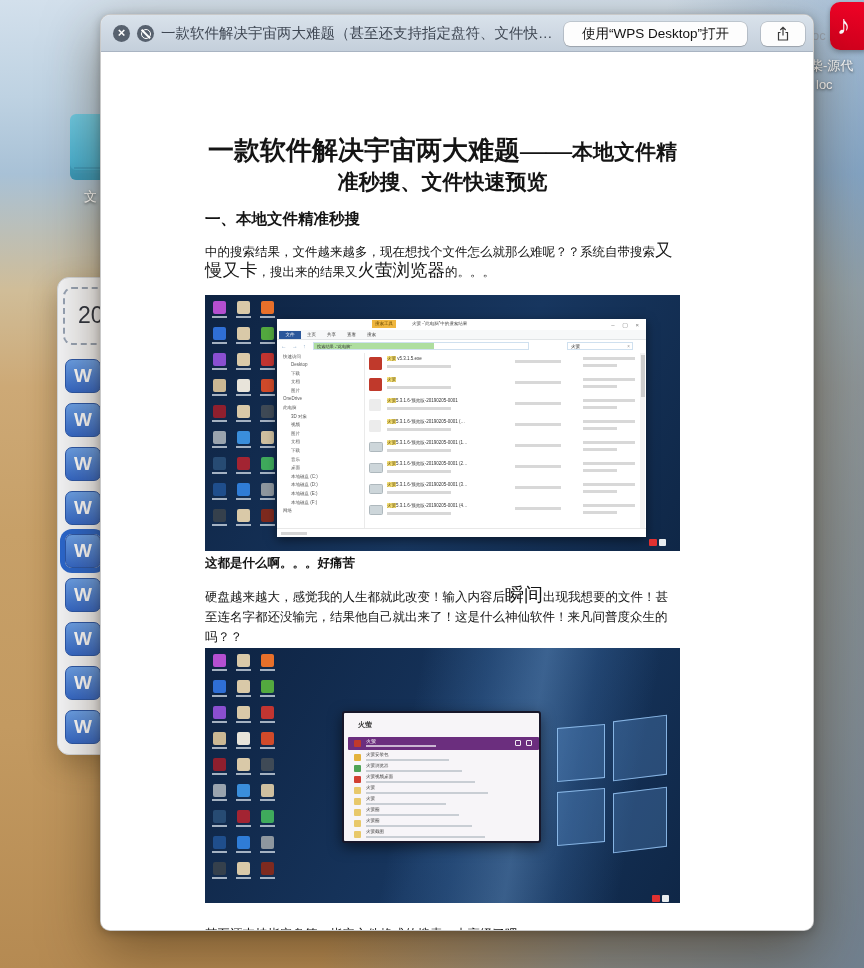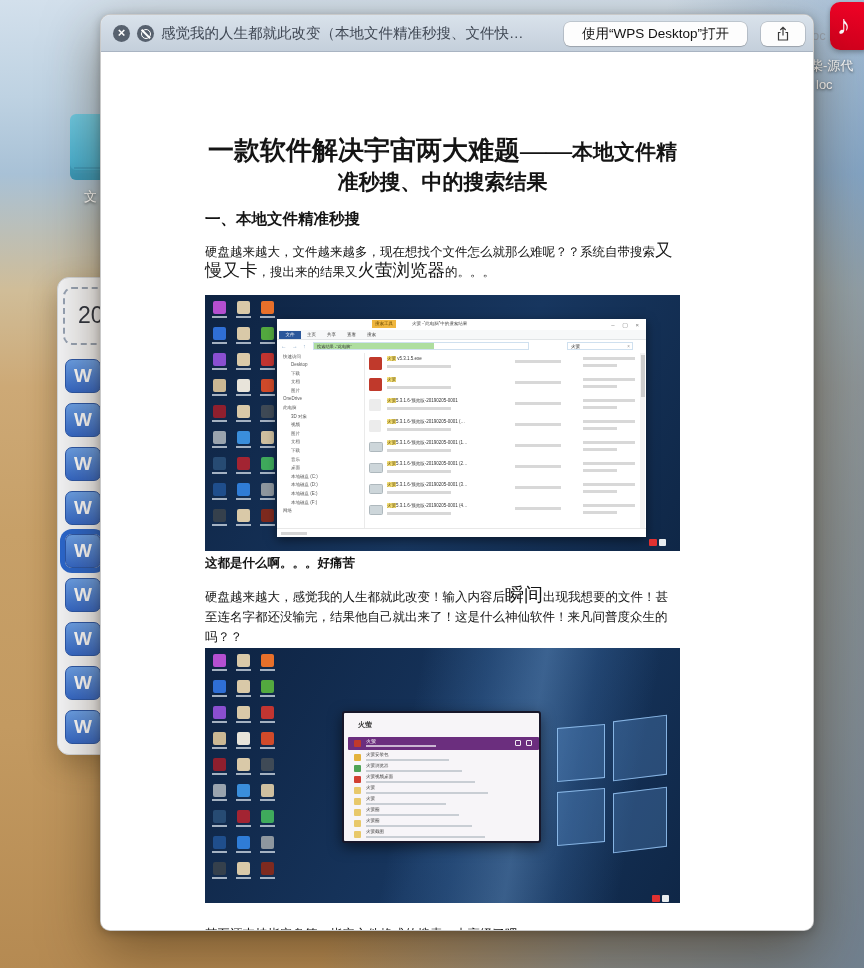--- a/index.html
+++ b/index.html
@@ -154,34 +154,34 @@
         <div class="w-icon" style="top: 344px;">W</div>
         <div class="w-icon" style="top: 388px;">W</div>
         <div class="w-icon" style="top: 432px;">W</div>
       </div>
   </div>
 
   <div class="ql">
     <div class="ql-titlebar">
       <div class="tb-circle tb-close">×</div>
       <div class="tb-circle tb-block"></div>
-      <div class="tb-title">感觉我的人生都就此改变（本地文件精准秒搜、文件快…</div>
+      <div class="tb-title">一款软件解决宇宙两大难题（甚至还支持指定盘符、文件快…</div>
       <div class="tb-btn tb-wps">使用“WPS Desktop”打开</div>
       <div class="tb-btn tb-share">
         <svg width="16" height="16" viewBox="0 0 16 16">
           <path d="M8 1.5 L8 9.5 M5.3 4 L8 1.3 L10.7 4 M5.5 6.5 H3.5 V14 H12.5 V6.5 H10.5" stroke="#3a3a3a" stroke-width="1.2" fill="none"></path>
         </svg>
       </div>
     </div>
 
     <div class="doc">
-      <h1><span class="t-big">一款软件解决宇宙两大难题——</span><span class="t-small">本地文件精</span><span class="t-line2">准秒搜、中的搜索结果</span></h1>
+      <h1><span class="t-big">一款软件解决宇宙两大难题——</span><span class="t-small">本地文件精</span><span class="t-line2">准秒搜、文件快速预览</span></h1>
       <h2>一、本地文件精准秒搜</h2>
 
-      <p><span>硬盘越来越大，文件越来越多，现在想找个文件怎么就那么难呢？？系统自带搜索</span><span class="big">又慢又卡</span><span>，搜出来的结果又</span><span class="big">火萤浏览器</span><span>的。。。</span></p>
+      <p><span>中的搜索结果，文件越来越多，现在想找个文件怎么就那么难呢？？系统自带搜索</span><span class="big">又慢又卡</span><span>，搜出来的结果又</span><span class="big">火萤浏览器</span><span>的。。。</span></p>
 
       <div class="shot shot1" id="shot1">
         <div id="ss1-icons">
             <div class="di-icon" style="left: 8px; top: 6px; background: rgb(180, 79, 208);"></div>
             <div class="di-label" style="left: 7px; top: 21px;"></div>
             <div class="di-icon" style="left: 32px; top: 6px; background: rgb(217, 201, 168);"></div>
             <div class="di-label" style="left: 31px; top: 21px;"></div>
             <div class="di-icon" style="left: 56px; top: 6px; background: rgb(232, 112, 42);"></div>
             <div class="di-label" style="left: 55px; top: 21px;"></div>
             <div class="di-icon" style="left: 8px; top: 32px; background: rgb(47, 111, 214);"></div>

